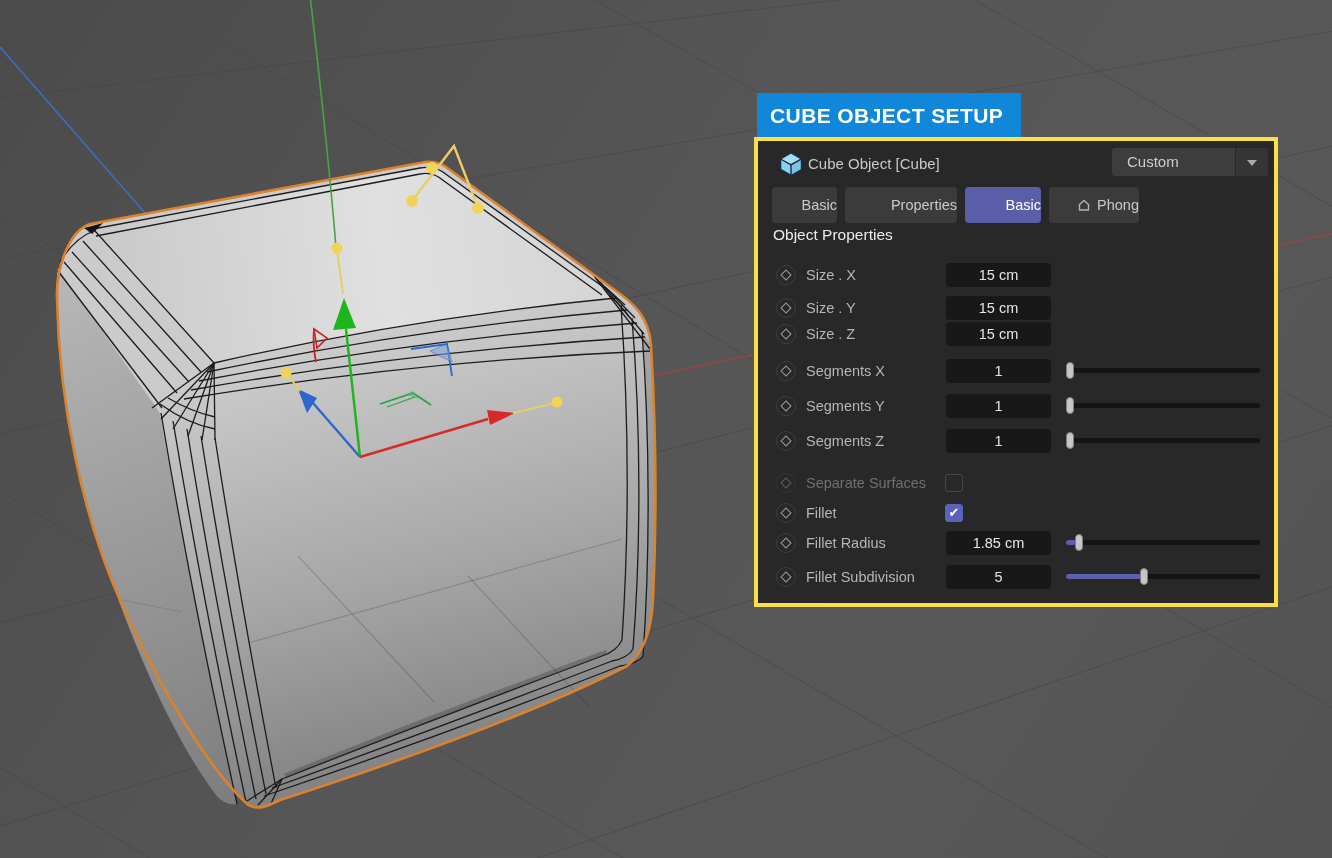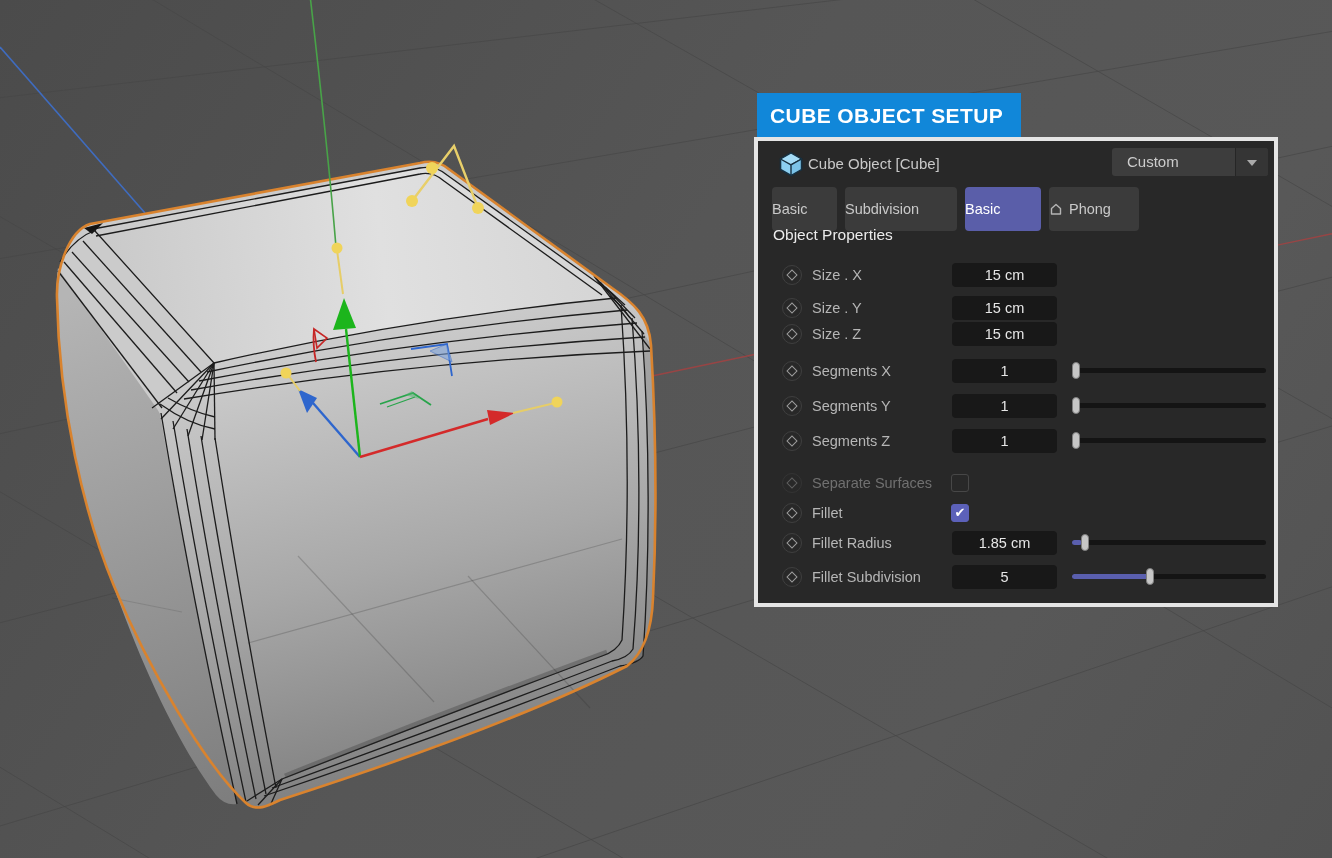--- a/index.html
+++ b/index.html
@@ -17,21 +17,21 @@
     background:#1187d9; z-index:5;
   }
   .banner-text {
     margin-left:13px; line-height:45px; font-size:21px; font-weight:bold;
     color:#ffffff; letter-spacing:0.4px; white-space:nowrap;
   }
 
   
   .panel {
     position:absolute; left:754px; top:137px; width:524px; height:470px;
-    border:4px solid #e5e5e5; background:#282828; z-index:4;
+    border:4px solid #fde047; background:#282828; z-index:4;
   }
   .p-header-icon { position:absolute; left:20px; top:10px; width:26px; height:26px; }
   .p-title {
     position:absolute; left:50px; top:9px; height:28px; line-height:28px;
     font-size:15px; color:#c9c9c9; white-space:nowrap;
   }
   .p-dropdown {
     position:absolute; left:354px; top:7px; width:156px; height:28px;
     background:#3d3d3d; border-radius:3px; cursor:pointer;
   }
@@ -39,32 +39,32 @@
   .dd-arrow {
     position:absolute; right:0; top:0; width:33px; height:28px; background:#353535;
     border-left:1px solid #262626; border-radius:0 3px 3px 0;
   }
   .dd-arrow .chev {
     position:absolute; left:11px; top:12px; width:0; height:0;
     border-left:5px solid transparent; border-right:5px solid transparent;
     border-top:6px solid #ababab;
   }
   .tab {
-    position:absolute; top:46px; height:44px; background:#3b3b3b; border-radius:4px;
+    position:absolute; top:46px; height:36px; background:#3b3b3b; border-radius:4px;
     color:#c9c9c9; font-size:14.5px; line-height:28px; text-align:center; cursor:pointer;
-    display:flex; align-items:center; justify-content:flex-start; gap:6px;
+    display:flex; align-items:center; justify-content:flex-end; gap:6px;
   }
   .tab.active { background:#5a5ea9; color:#ffffff; }
   .tab-basic { left:14px; width:65px; }
   .tab-coordinates { left:87px; width:112px; }
   .tab-object { left:207px; width:76px; }
   .tab-phong { left:291px; width:90px; }
   .p-section { position:absolute; left:15px; top:85px; font-size:15.5px; color:#ebebeb; }
 
-  .row { position:absolute; left:0; width:516px; height:26px;margin-left:6px; }
+  .row { position:absolute; left:0; width:516px; height:26px; }
   .diamond-wrap {
     position:absolute; left:18px; top:3px; width:20px; height:20px;
     border:1px solid #3f3f3f; border-radius:50%; cursor:pointer;
   }
   .diamond {
     position:absolute; left:5px; top:5px; width:8px; height:8px;
     border:1.5px solid #9c9c9c; transform:rotate(45deg);
   }
   .row-label { position:absolute; left:48px; line-height:26px; font-size:14.5px; color:#b6b6b6; white-space:nowrap; }
   .val-box {
@@ -284,21 +284,21 @@
       <span class="dd-value">Custom</span>
       <span class="dd-arrow">
         <span class="chev"></span>
       </span>
     </div>
 
     <div class="tab tab-basic">
       <span>Basic</span>
     </div>
     <div class="tab tab-coordinates">
-      <span>Subdivision</span>
+      <span>Properties</span>
     </div>
     <div class="tab tab-object active">
       <span>Basic</span>
     </div>
     <div class="tab tab-phong">
       <svg width="14" height="14" viewBox="0 0 14 14">
         <path d="M 2.5,12 L 2.5,6.5 L 7,2.5 L 11.5,6.5 L 11.5,12 Z" fill="none" stroke="#b5b5b5" stroke-width="1.4" stroke-linejoin="round"></path>
       </svg>
       <span>Phong</span>
     </div>

